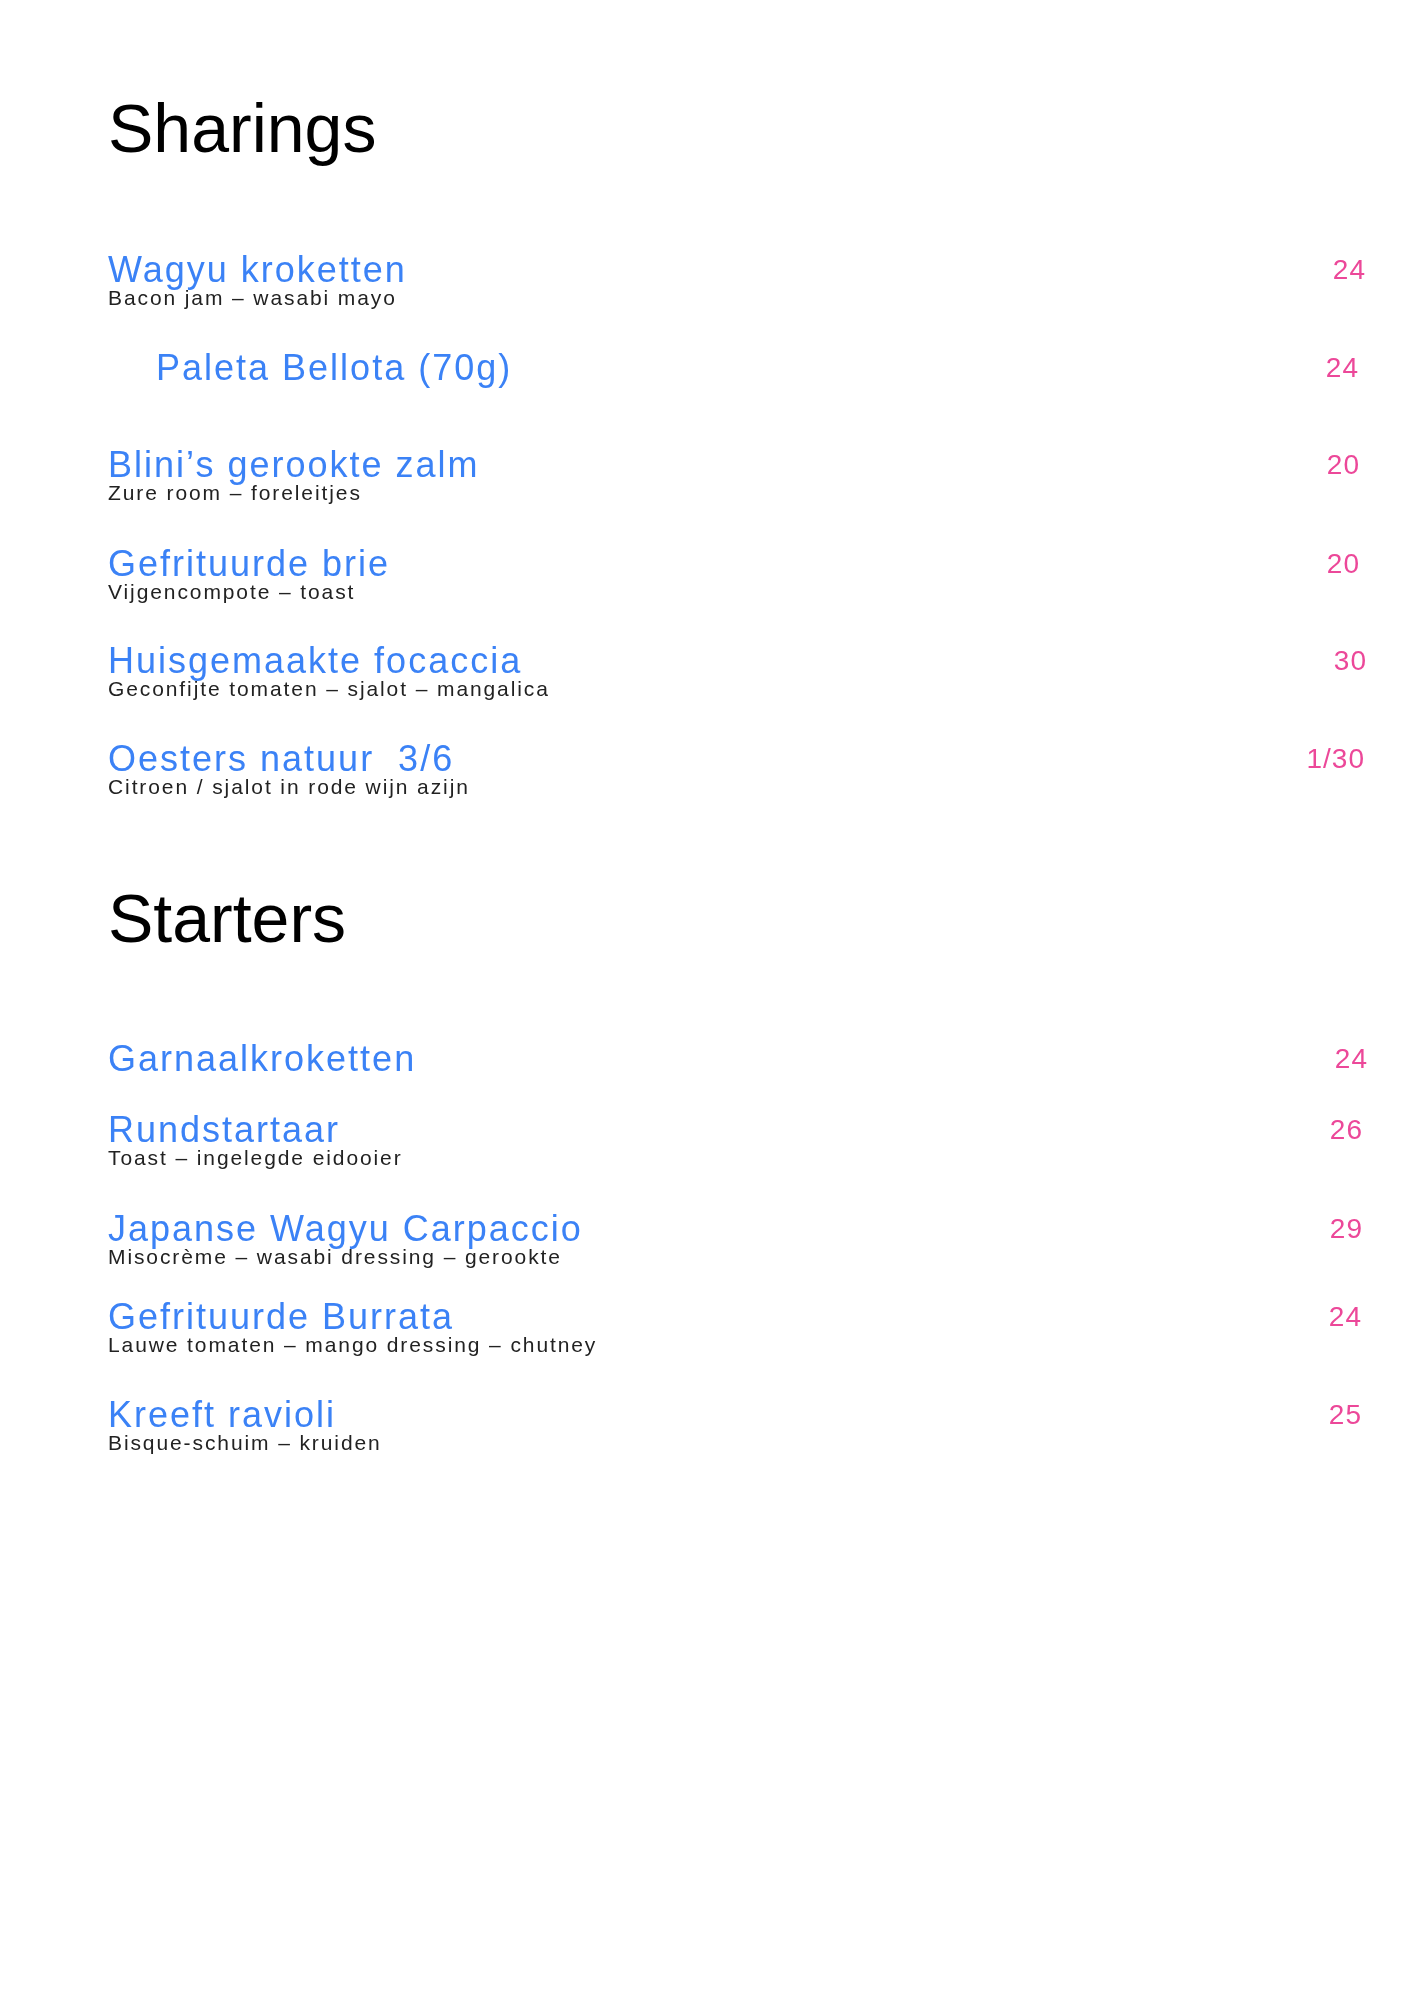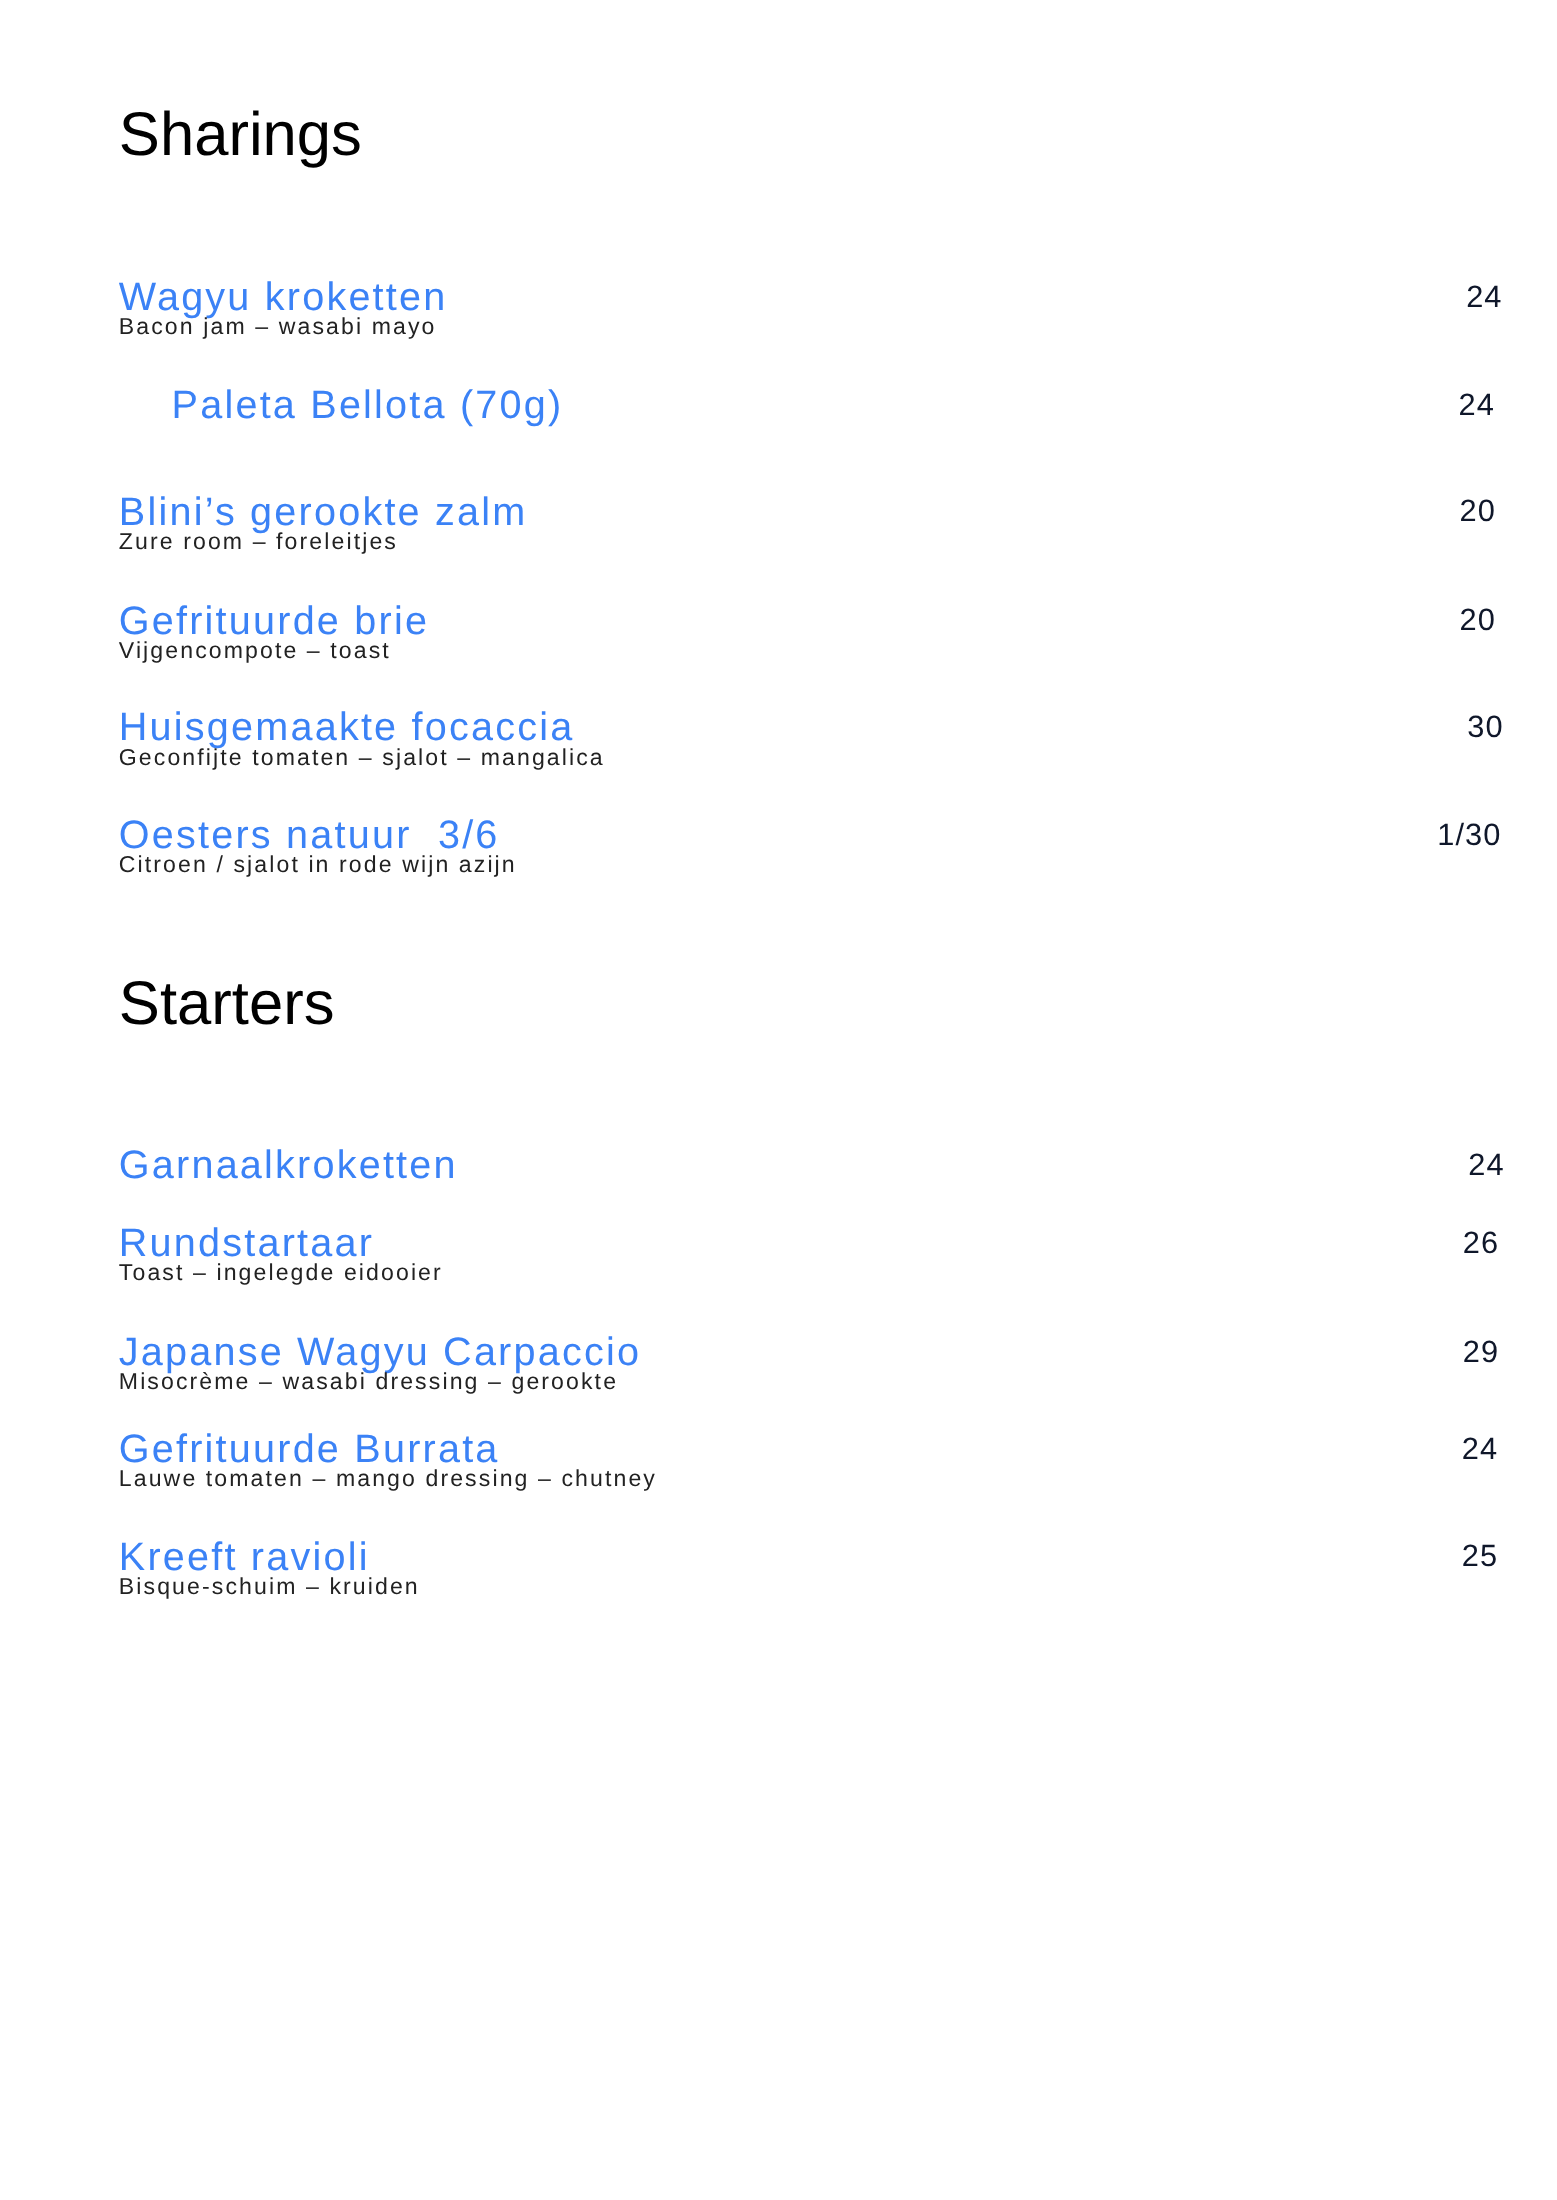--- a/index.html
+++ b/index.html
@@ -1,26 +1,26 @@
 <!DOCTYPE html>
 <html><head>
 <meta charset="utf-8">
 <style>
   html, body { margin: 0; padding: 0; background: #ffffff; }
   body { width: 1415px; height: 2000px; position: relative; overflow: hidden;
          font-family: "Liberation Sans", sans-serif; color: #111111; }
   .section-title { position: absolute; left: 108px; margin: 0; font-weight: 400;
-                   font-size: 56px; line-height: 1; letter-spacing: 0; color: #000; white-space: nowrap; }
+                   font-size: 68px; line-height: 1; letter-spacing: 0; color: #000; white-space: nowrap; }
   .item { position: absolute; left: 108px; right: 0; height: 70px; }
   .item-name { position: absolute; left: 0; top: 0; font-size: 36px; line-height: 28px;
                letter-spacing: 2px; color: #3b82f6; white-space: pre; }
   .item-desc { position: absolute; left: 0; top: 31px; font-size: 21px; line-height: 21px;
                letter-spacing: 1.9px; color: #222; white-space: pre; }
   .item-price { position: absolute; top: 0; font-size: 28px; line-height: 28px;
-                letter-spacing: 1px; color: #0f172a; white-space: pre; text-align: right; }
+                letter-spacing: 1px; color: #ec4899; white-space: pre; text-align: right; }
 </style>
 </head>
 <body>
 
 <div>
   <h1 class="section-title" style="top:94px;">Sharings</h1>
 
   <div class="item" style="top:256px;">
     <span class="item-name">Wagyu kroketten</span>
     <span class="item-desc">Bacon jam – wasabi mayo</span>

